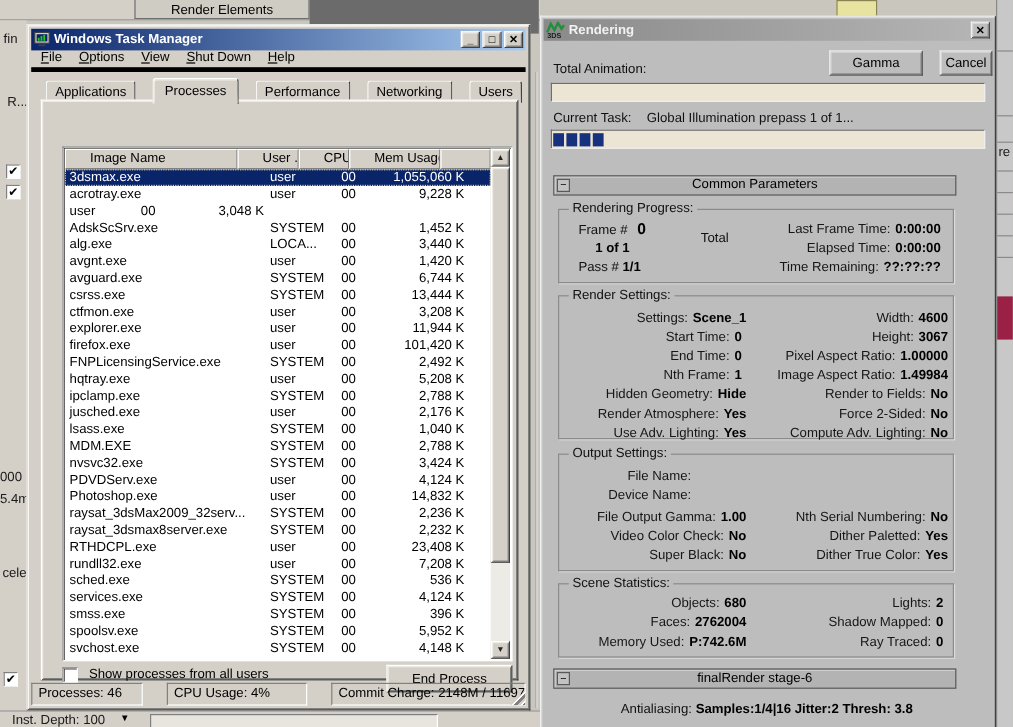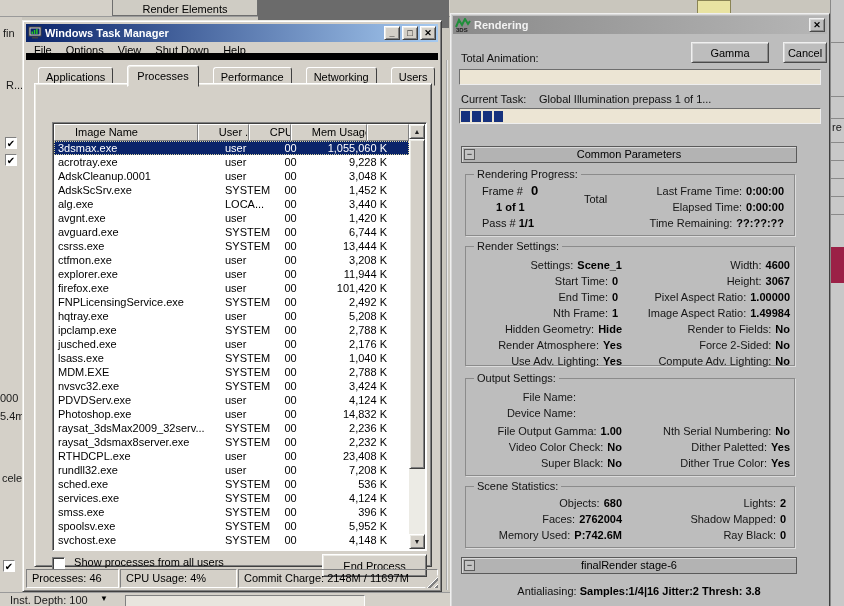--- a/index.html
+++ b/index.html
@@ -32,21 +32,21 @@
   .bg-gapline{left:446px;top:60px;width:2px;height:530px;background:#a8a8a8;border-right:1px solid #e8e8e8;}
 
   
   .tm-win{left:22px;top:20px;width:420px;height:572px;background:var(--tm_face);
     border:1px solid;border-color:#ecebe5 #404040 #404040 #ecebe5;
     box-shadow:inset 1px 1px 0 #fff, inset -1px -1px 0 #808080;padding:3px;z-index:3;}
   .tm-title{height:18px;background:linear-gradient(90deg,var(--title_left),var(--title_right));
     display:flex;align-items:center;padding:0 2px;color:#fff;font-weight:bold;}
   .tm-title .ttext{flex:1;margin-left:3px;white-space:nowrap;}
   .tbtn{width:16px;height:14px;margin-left:2px;font-size:9px;font-weight:bold;color:#000;}
-  .tm-menubar{height:18px;display:flex;align-items:flex-start;gap:2px;padding-left:2px;border-bottom:7px solid #000000;}
+  .tm-menubar{height:18px;display:flex;align-items:flex-end;gap:2px;padding-left:2px;border-bottom:4px solid #000000;}
   .menu-item{padding:2px 6px;}
   .menu-item::first-letter{text-decoration:underline;}
   .tm-tabs{display:flex;margin:6px 8px 0 12px;height:20px;align-items:flex-end;}
   .tab{padding:3px 7px 2px;background:var(--tm_face);border:1px solid;border-color:#fff #404040 transparent #fff;
     border-radius:3px 3px 0 0;margin-right:14px;position:relative;}
   .tab.active{padding:4px 9px 4px;z-index:2;top:1px;background:var(--tm_face);box-shadow:inset 1px 1px 0 #ecebe5;}
   .tm-page{position:absolute;left:11px;top:62px;width:398px;height:484px;background:var(--tm_face);
     border:1px solid;border-color:#fff #404040 #404040 #fff;box-shadow:inset 1px 1px 0 #ecebe5, inset -1px -1px 0 #808080;}
   .plist{position:absolute;left:17px;top:38px;width:375px;height:429px;background:#fff;
     border:1px solid;border-color:#808080 #fff #fff #808080;box-shadow:inset 1px 1px 0 #404040;}
@@ -58,21 +58,21 @@
   .prow{display:flex;height:14px;line-height:14px;white-space:nowrap;}
   .prow>span{padding:0 4px;overflow:hidden;}
   .prow.selected{background:var(--selection);color:#fff;outline:1px dotted #d8d4a0;outline-offset:-1px;}
   .vscroll{position:absolute;top:1px;right:1px;width:16px;bottom:1px;background:#ecebe5;}
   .sarrow{height:15px;font-size:7px;line-height:14px;text-align:center;color:#222;}
   .sthumb{position:absolute;left:0;top:15px;width:16px;height:330px;}
   .sdown{position:absolute;left:0;bottom:0;width:16px;}
   .tm-bottomrow{position:absolute;left:17px;top:472px;width:375px;height:26px;}
   .cb{width:13px;height:13px;background:#fff;border:1px solid;border-color:#808080 #fff #fff #808080;box-shadow:inset 1px 1px 0 #404040;display:inline-block;vertical-align:middle;}
   .endbtn{position:absolute;right:0;top:-2px;width:105px;height:23px;}
-  .tm-status{position:absolute;left:3px;right:3px;bottom:3px;height:19px;display:flex;gap:1px;align-items:stretch;}
+  .tm-status{position:absolute;left:3px;right:3px;bottom:3px;height:19px;display:flex;gap:20px;align-items:stretch;}
   .spanel{border:1px solid;border-color:#808080 #fff #fff #808080;padding:2px 5px;white-space:nowrap;overflow:hidden;}
   .grip{position:absolute;right:0;bottom:0;width:13px;height:13px;
     background:repeating-linear-gradient(135deg,#fff 0 1px,#808080 1px 3px,var(--tm_face) 3px 5px);
     clip-path:polygon(100% 0,100% 100%,0 100%);}
 
   
   .rd-win{left:450px;top:13px;width:380px;height:640px;background:var(--max_face);
     border:1px solid;border-color:#efefef #3f3f3f #3f3f3f #efefef;box-shadow:inset 1px 1px 0 #d8d8d8;padding:2px;z-index:2;}
   .rd-title{height:18px;background:linear-gradient(90deg,var(--inactive_left),var(--inactive_right));
     display:flex;align-items:center;padding:0 2px;color:#f2f2f2;font-weight:bold;}
@@ -186,21 +186,20 @@
               <span class="c-cpu">00</span>
               <span class="c-mem">1,055,060 K</span>
             </div>
             <div class="prow">
               <span class="c-name">acrotray.exe</span>
               <span class="c-user">user</span>
               <span class="c-cpu">00</span>
               <span class="c-mem">9,228 K</span>
             </div>
             <div class="prow">
-              <span class="c-name">AdskCleanup.0001</span>
               <span class="c-user">user</span>
               <span class="c-cpu">00</span>
               <span class="c-mem">3,048 K</span>
             </div>
             <div class="prow">
               <span class="c-name">AdskScSrv.exe</span>
               <span class="c-user">SYSTEM</span>
               <span class="c-cpu">00</span>
               <span class="c-mem">1,452 K</span>
             </div>
@@ -560,21 +559,21 @@
       <div class="pairs" style="width:168px;">
           <div class="pair">
             <span class="plabel">Lights:</span>
             <span class="pvalue">2</span>
           </div>
           <div class="pair">
             <span class="plabel">Shadow Mapped:</span>
             <span class="pvalue">0</span>
           </div>
           <div class="pair">
-            <span class="plabel">Ray Black:</span>
+            <span class="plabel">Ray Traced:</span>
             <span class="pvalue">0</span>
           </div>
         </div>
     </div>
   </div>
 
   <div class="abs rollout" style="top:543px;">
     <span class="collapse">−</span>
     <span>finalRender stage-6</span>
   </div>

